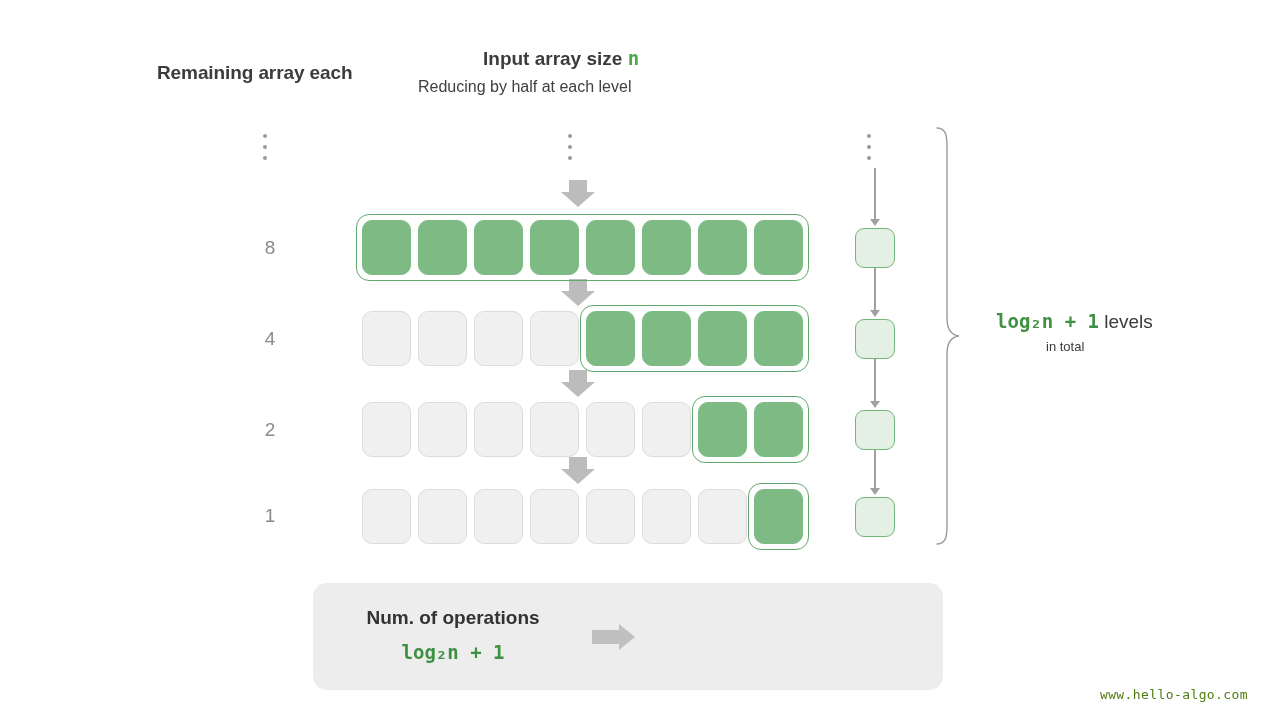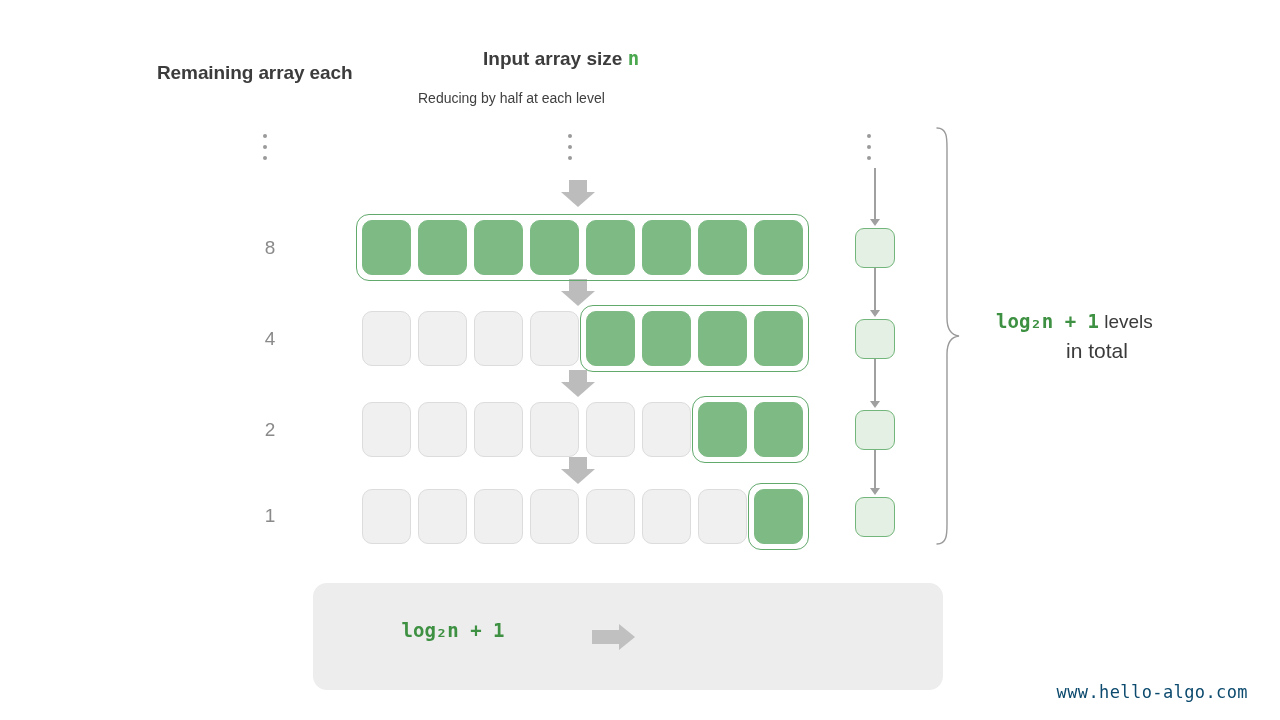--- a/index.html
+++ b/index.html
@@ -9,21 +9,21 @@
     font-family:"Liberation Sans", sans-serif;
     overflow:hidden;
     position:relative;
   }
   .canvas{position:absolute;inset:0;}
 
   
   .hdr{position:absolute;color:#3c3c3c;font-weight:bold;}
   #hdr-left{left:157px;top:62px;font-size:19px;letter-spacing:-0.1px;}
   #hdr-mid{left:483px;top:47px;font-size:19px;}
-  #hdr-mid-sub{left:418px;top:90px;font-size:14px;font-weight:normal;color:#404040;}
+  #hdr-mid-sub{left:418px;top:78px;font-size:16px;font-weight:normal;color:#404040;}
   #hdr-right{left:798px;top:50px;font-size:19px;width:176px;text-align:center;line-height:26px;}
   .mono-green{font-family:"DejaVu Sans Mono", monospace;color:#4CA84F;font-weight:bold;}
 
   
   .dots{position:absolute;display:flex;flex-direction:column;gap:7px;align-items:center;}
   .dots i{display:block;width:4px;height:4px;border-radius:50%;background:#9a9a9a;}
   #dots-left{left:263px;top:134px;}
   #dots-mid{left:568px;top:134px;}
   #dots-right{left:867px;top:134px;}
 
@@ -52,40 +52,40 @@
   .opline{position:absolute;left:874px;width:1.6px;background:#A0A0A0;}
   .opah{position:absolute;width:0;height:0;
         border-left:5px solid transparent;border-right:5px solid transparent;
         border-top:7px solid #A0A0A0;}
 
   
   #brace{position:absolute;left:933px;top:126px;}
   .note{position:absolute;}
   #note-l1{left:996px;top:310px;font-size:19px;color:#3a3a3a;white-space:nowrap;}
   #note-l1 .f{font-family:"DejaVu Sans Mono", monospace;color:#3E9142;font-weight:bold;font-size:19px;}
-  #note-l2{left:1046px;top:339px;font-size:21px;color:#3a3a3a;margin-left:20px;}
+  #note-l2{left:1046px;top:339px;font-size:13px;color:#3a3a3a;}
 
   
   #summary{position:absolute;left:313px;top:583px;width:630px;height:107px;
            background:#EDEDED;border-radius:14px;}
   #sum-left{position:absolute;left:348px;top:607px;width:210px;text-align:center;}
   #sum-right{position:absolute;left:680px;top:607px;width:225px;text-align:center;}
   .sum-title{font-size:19px;font-weight:bold;color:#333;white-space:nowrap;}
   .sum-val{margin-top:12px;font-size:19px;font-weight:bold;white-space:nowrap;}
   .sum-val.green{font-family:"DejaVu Sans Mono", monospace;color:#3E9142;}
   .sum-val.teal{color:#2E9688;}
   .sum-val.teal .mono{font-family:"DejaVu Sans Mono", monospace;}
   #sum-arrow{position:absolute;left:592px;top:624px;width:46px;height:26px;display:flex;align-items:center;}
   #sum-arrow .sh{width:27px;height:14px;background:#C0C0C0;}
   #sum-arrow .hd{width:0;height:0;border-top:13px solid transparent;
                  border-bottom:13px solid transparent;border-left:16px solid #C0C0C0;}
 
   
   #watermark{position:absolute;right:32px;bottom:18px;font-family:"DejaVu Sans Mono", monospace;
-             font-size:17px;color:#0c4a6e;letter-spacing:0.4px;margin-top:27px;}
+             font-size:13px;color:#4d7c0f;letter-spacing:0.4px;margin-top:27px;}
 </style>
 </head>
 <body>
 
 <div class="canvas">
 
   <div class="hdr" id="hdr-left">Remaining array each</div>
 
   <div class="hdr" id="hdr-mid"><span>Input array size </span><span class="mono-green">n</span></div>
 
@@ -190,20 +190,21 @@
   <svg id="brace" width="30" height="420" viewBox="0 0 30 420">
     <path d="M4 2 C14 2 14 12 14 22 L14 192 C14 203 18 209 26 210 C18 211 14 217 14 228 L14 398 C14 408 14 418 4 418" fill="none" stroke="#9a9a9a" stroke-width="1.4" stroke-linecap="round"></path>
   </svg>
 
   <div class="note" id="note-l1"><span class="f">log₂n + 1</span><span>  levels</span></div>
   <div class="note" id="note-l2">in total</div>
 
   <div id="summary"></div>
 
   <div id="sum-left">
+    <div class="sum-title">Num. of operations</div>
     <div class="sum-val green">log₂n + 1</div>
   </div>
 
   <div id="sum-arrow">
     <div class="sh"></div>
     <div class="hd"></div>
   </div>
 
   <div id="sum-right">
   </div>

